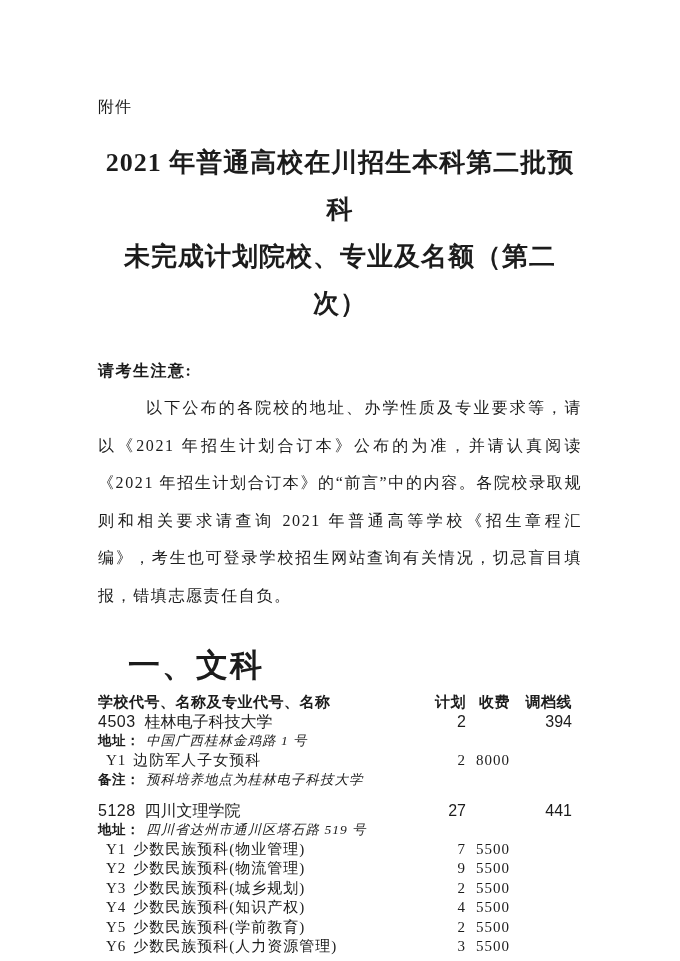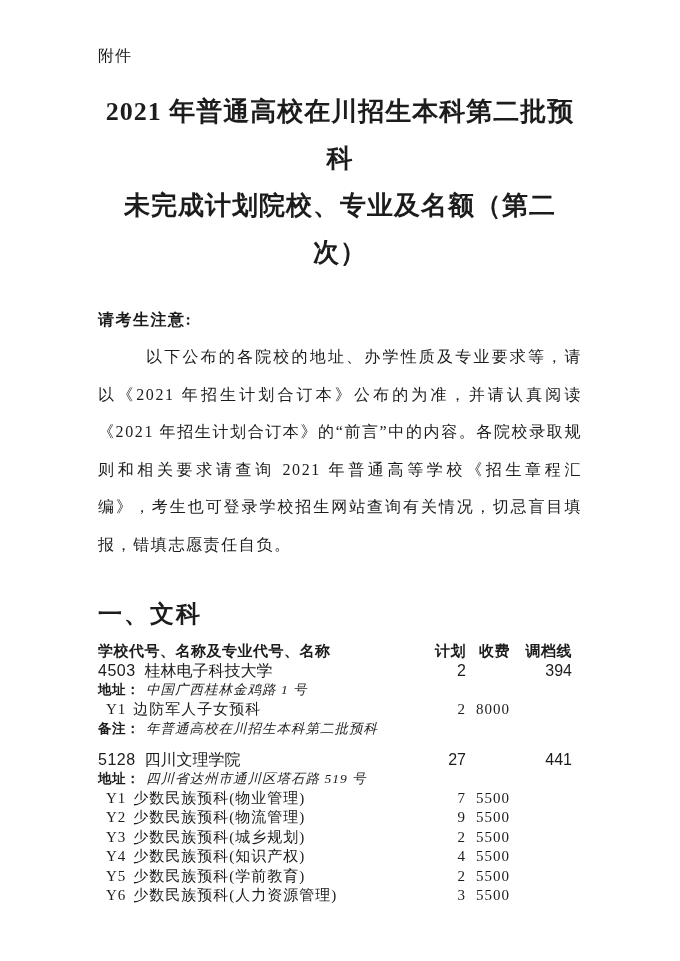--- a/index.html
+++ b/index.html
@@ -6,21 +6,21 @@
   body {
     width: 680px; height: 961px;
     background: #ffffff;
     color: #1c1c1c;
     font-family: "Liberation Serif", serif;
     overflow: hidden;
   }
   .page {
     box-sizing: border-box;
     width: 680px; height: 961px;
-    padding: 46px 98px 0 98px;
+    padding: 97px 98px 0 98px;
     position: relative;
   }
 
   .attachment {
     font-size: 16px;
     line-height: 20px;
     letter-spacing: 1px;
   }
   .doc-title {
     margin-top: 22px;
@@ -42,24 +42,25 @@
     font-size: 16px;
     line-height: 37.5px;
     letter-spacing: 1.6px;
     text-align: justify;
     text-justify: inter-character;
     text-indent: 48px;
   }
   .section-heading {
     margin-top: 36px;
     font-family: "Liberation Sans", sans-serif;
-    font-size: 24px;
+    font-size: 32px;
     font-weight: bold;
     line-height: 30px;
     letter-spacing: 2px;
+    margin-left: 30px;
   }
 
   
   .trow {
     display: grid;
     grid-template-columns: 1fr 38px 44px 72px;
     align-items: baseline;
     line-height: 19.5px;
   }
   .cell-plan, .cell-fee { text-align: right; }
@@ -142,21 +143,21 @@
   <div class="trow major-row">
     <div class="cell cell-name major-name">
       <span class="major-code">Y1</span><span>边防军人子女预科</span>
     </div>
     <div class="cell cell-plan">2</div>
     <div class="cell cell-fee">8000</div>
     <div class="cell cell-cutoff"></div>
   </div>
 </div>
     <div class="remark-row">
-      <span class="meta-label">备注：</span><span class="kaiti">年普通高校在川招生本科第二批预科</span>
+      <span class="meta-label">备注：</span><span class="kaiti">预科培养地点为桂林电子科技大学</span>
     </div>
   </div>
 
   <div class="school-block">
     <div class="trow school-row">
       <div class="cell cell-name">
         <span class="school-code">5128</span><span>四川文理学院</span>
       </div>
       <div class="cell cell-plan">27</div>
       <div class="cell cell-fee"></div>

